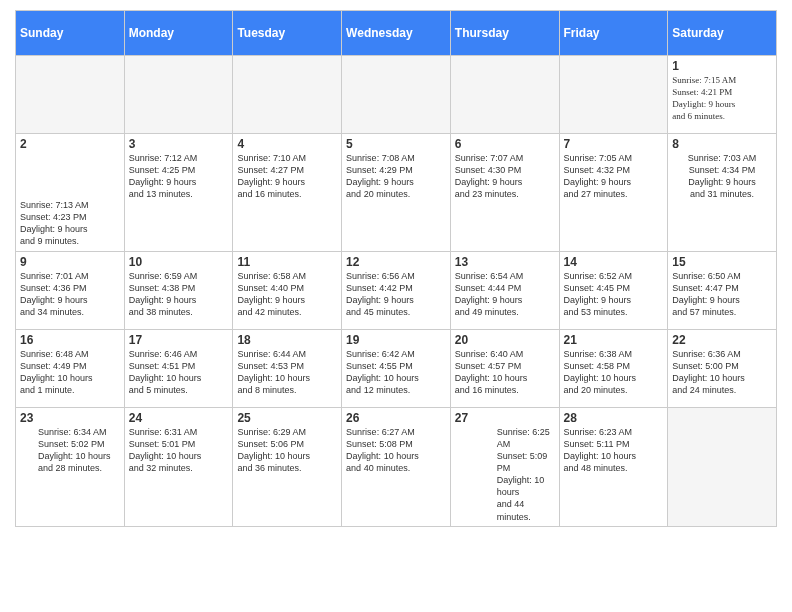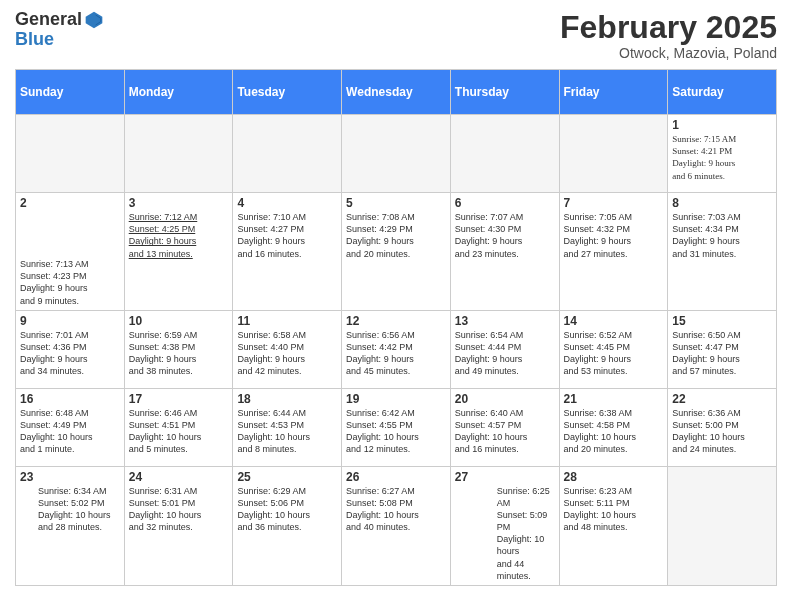--- a/index.html
+++ b/index.html
@@ -85,38 +85,20 @@
     .day-info {
       font-size: 9px;
       color: #333;
       line-height: 1.35;
     }
   </style>
 </head>
 <body>
 
 <div class="container">
-  <div class="header-row">
-    <div class="logo">
-      <div>
-        <div style="display:flex;align-items:center;">
-          <span class="logo-text logo-general">General</span>
-          <svg class="logo-icon" viewBox="0 0 24 24">
-            <path d="M12 2 L22 8 L22 16 L12 22 L2 16 L2 8 Z" fill="#2e7abf"></path>
-            <path d="M14 6 L20 10 L20 14 L14 18" fill="none" stroke="#1a5fa0" stroke-width="1"></path>
-          </svg>
-        </div>
-        <span class="logo-text logo-blue">Blue</span>
-      </div>
-    </div>
-    <div class="title-block">
-      <div class="month-title">February 2025</div>
-      <div class="subtitle">Otwock, Mazovia, Poland</div>
-    </div>
-  </div>
 
   <table class="calendar">
     <thead>
       <tr>
         <th>Sunday</th>
         <th>Monday</th>
         <th>Tuesday</th>
         <th>Wednesday</th>
         <th>Thursday</th>
         <th>Friday</th>
@@ -142,21 +124,21 @@
         <tr>
           <td>
             <span class="day-number">2</span>
             <div class="day-info" style="white-space: pre-line; margin-top: 48px;">Sunrise: 7:13 AM
 Sunset: 4:23 PM
 Daylight: 9 hours
 and 9 minutes.</div>
           </td>
           <td>
             <span class="day-number">3</span>
-            <div class="day-info" style="white-space: pre-line; text-decoration: underline;">Sunrise: 7:12 AM
+            <div class="day-info" style="white-space: pre-line;">Sunrise: 7:12 AM
 Sunset: 4:25 PM
 Daylight: 9 hours
 and 13 minutes.</div>
           </td>
           <td>
             <span class="day-number">4</span>
             <div class="day-info" style="white-space: pre-line;">Sunrise: 7:10 AM
 Sunset: 4:27 PM
 Daylight: 9 hours
 and 16 minutes.</div>
@@ -177,21 +159,21 @@
           </td>
           <td>
             <span class="day-number">7</span>
             <div class="day-info" style="white-space: pre-line;">Sunrise: 7:05 AM
 Sunset: 4:32 PM
 Daylight: 9 hours
 and 27 minutes.</div>
           </td>
           <td>
             <span class="day-number">8</span>
-            <div class="day-info" style="white-space: pre-line;">Sunrise: 7:03 AM
+            <div class="day-info" style="white-space: pre-line; text-align: center;">Sunrise: 7:03 AM
 Sunset: 4:34 PM
 Daylight: 9 hours
 and 31 minutes.</div>
           </td>
         </tr>
         <tr>
           <td>
             <span class="day-number">9</span>
             <div class="day-info" style="white-space: pre-line;">Sunrise: 7:01 AM
 Sunset: 4:36 PM

